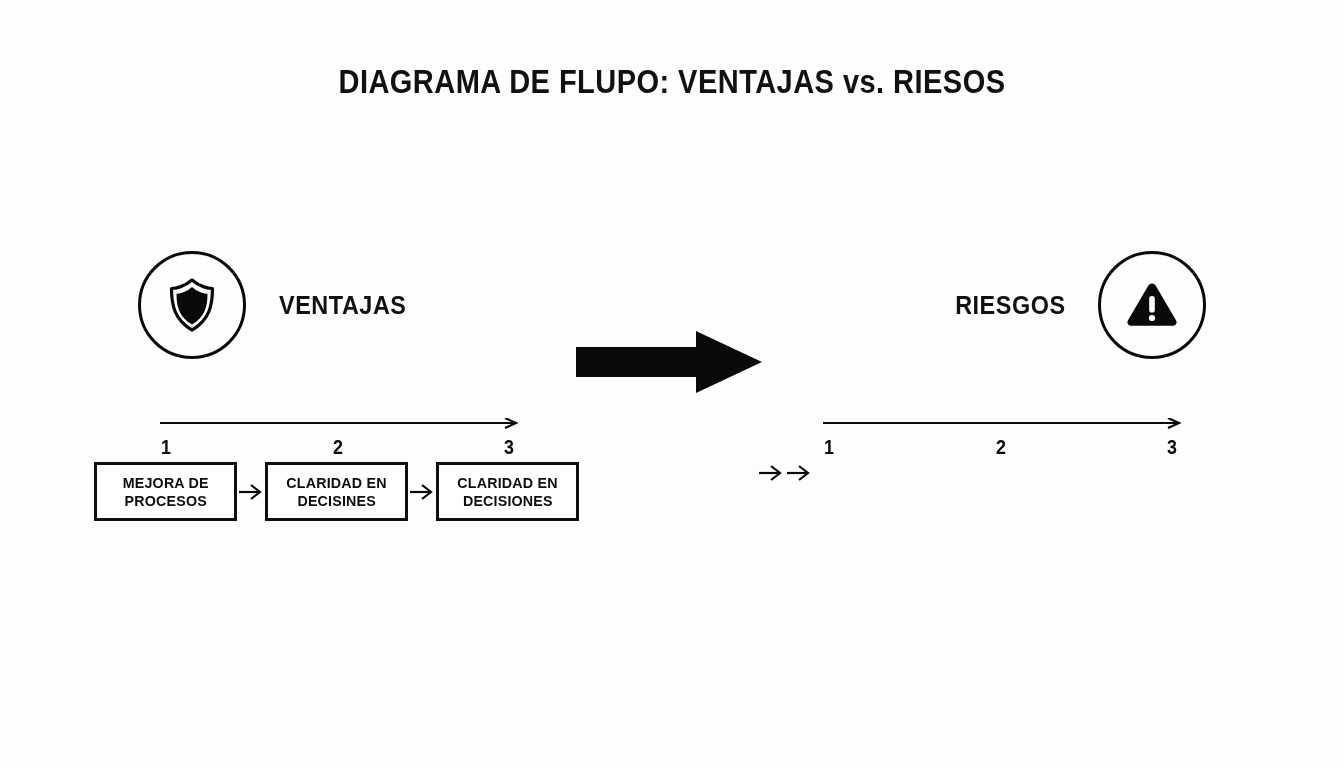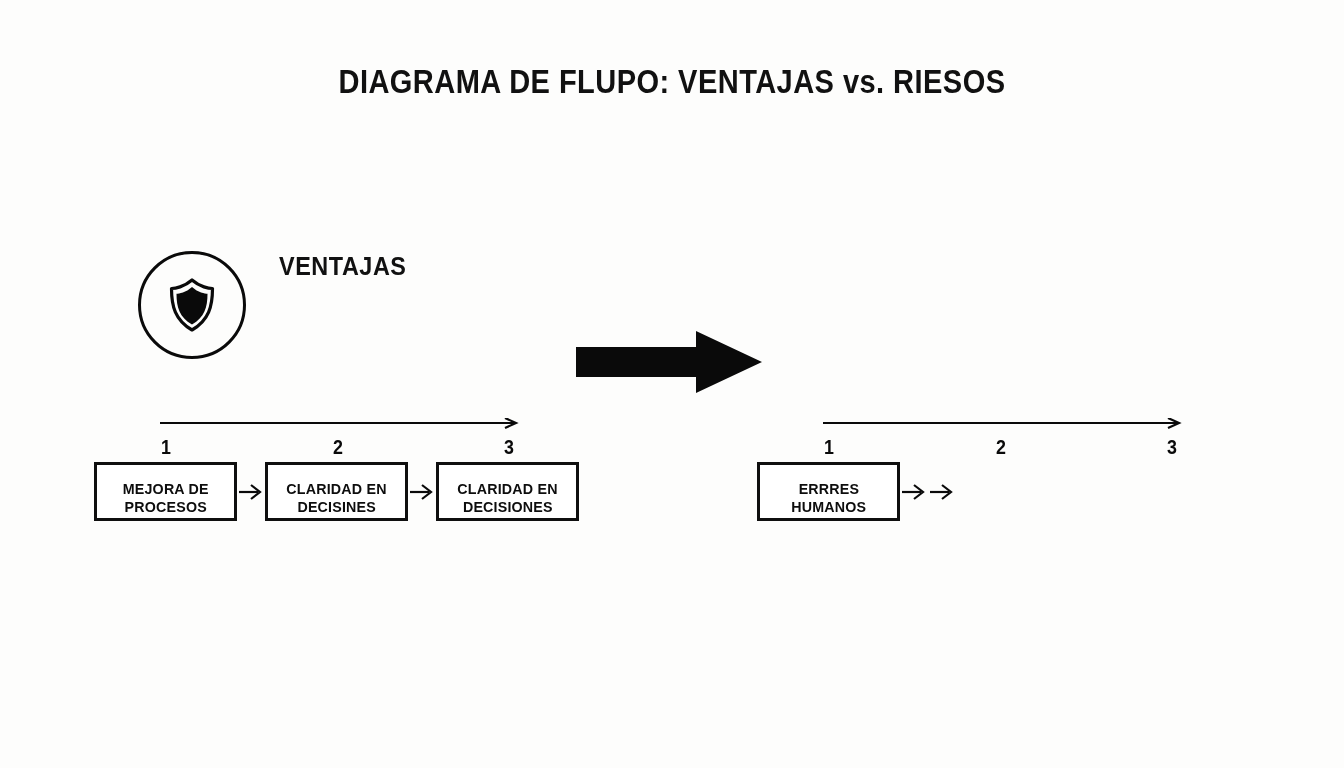--- a/index.html
+++ b/index.html
@@ -36,21 +36,21 @@
     color: #111111;
     transform: scaleX(0.88);
     transform-origin: center top;
     white-space: nowrap;
   }
 
   
   .header-group {
     position: absolute;
     display: flex;
-    align-items: flex-start;
+    align-items: center;
     gap: 26px;
   }
   .header-left  { left: 138px;  top: 251px; }
   .header-right { right: 138px; top: 251px; flex-direction: row-reverse; }
 
   .icon-circle {
     width: 108px;
     height: 108px;
     border-radius: 50%;
     border: 3.5px solid #0a0a0a;
@@ -123,21 +123,21 @@
   }
   .node {
     box-sizing: border-box;
     border: 3px solid #0f0f0f;
     background: #ffffff;
     width: 143px;
     height: 59px;
     display: flex;
     flex-direction: column;
     align-items: center;
-    justify-content: flex-end;
+    justify-content: center;
     text-align: center;
     padding: 2px 4px;
   }
   .node .line {
     font-family: "Liberation Sans Narrow", "Liberation Sans", sans-serif;
     font-weight: bold;
     font-size: 15.5px;
     line-height: 18px;
     letter-spacing: 0.2px;
     color: #0d0d0d;
@@ -164,20 +164,30 @@
   <div class="header-group header-left">
     <div class="icon-circle">
       <svg width="62" height="62" viewBox="0 0 62 62" aria-hidden="true">
         <path d="M31 6 C23 13, 14 14.5, 10.5 14.5 C10.5 32, 14 46, 31 56 C48 46, 51.5 32, 51.5 14.5 C48 14.5, 39 13, 31 6 Z" fill="none" stroke="#0a0a0a" stroke-width="3.2" stroke-linejoin="round"></path>
         <path d="M31 13 C25 18.5, 18 19.8, 15.5 19.8 C15.5 33, 18.5 43.5, 31 50.5 C43.5 43.5, 46.5 33, 46.5 19.8 C44 19.8, 37 18.5, 31 13 Z" fill="#0a0a0a"></path>
       </svg>
     </div>
     <div class="group-label">VENTAJAS</div>
   </div>
 
+  <div class="header-group header-right">
+    <div class="icon-circle">
+      <svg width="62" height="62" viewBox="0 0 62 62" aria-hidden="true">
+        <path d="M31 9.5 C33 9.5, 34.3 10.8, 35.1 12.2 L55 46.2 C56.6 49, 54.8 51.8, 51.6 51.8 L10.4 51.8 C7.2 51.8, 5.4 49, 7 46.2 L26.9 12.2 C27.7 10.8, 29 9.5, 31 9.5 Z" fill="#0a0a0a"></path>
+        <rect x="28.2" y="22" width="5.6" height="16.5" rx="2.6" fill="#ffffff"></rect>
+        <circle cx="31" cy="44" r="3.1" fill="#ffffff"></circle>
+      </svg>
+    </div>
+    <div class="group-label">RIESGOS</div>
+  </div>
 
   <div class="big-arrow">
     <svg width="186" height="62" viewBox="0 0 186 62" aria-hidden="true">
       <polygon points="0,16 120,16 120,0 186,31 120,62 120,46 0,46" fill="#0a0a0a"></polygon>
     </svg>
   </div>
 
   <div class="flow flow-left">
 
     <div class="timeline">
@@ -230,24 +240,20 @@
       </svg>
     </div>
 
     <div class="numbers">
       <span class="num num-1">1</span>
       <span class="num num-2">2</span>
       <span class="num num-3">3</span>
     </div>
 
     <div class="boxes">
-      <div class="node">
-        <span class="line">ERRRES</span>
-        <span class="line">HUMANOS</span>
-      </div>
       <div class="connector">
         <svg width="26" height="16" viewBox="0 0 26 16" aria-hidden="true">
           <line x1="1" y1="8" x2="20" y2="8" stroke="#0a0a0a" stroke-width="2.2"></line>
           <polyline points="13,1 22,8 13,15" fill="none" stroke="#0a0a0a" stroke-width="2.2"></polyline>
         </svg>
       </div>
       <div class="connector">
         <svg width="26" height="16" viewBox="0 0 26 16" aria-hidden="true">
           <line x1="1" y1="8" x2="20" y2="8" stroke="#0a0a0a" stroke-width="2.2"></line>
           <polyline points="13,1 22,8 13,15" fill="none" stroke="#0a0a0a" stroke-width="2.2"></polyline>

